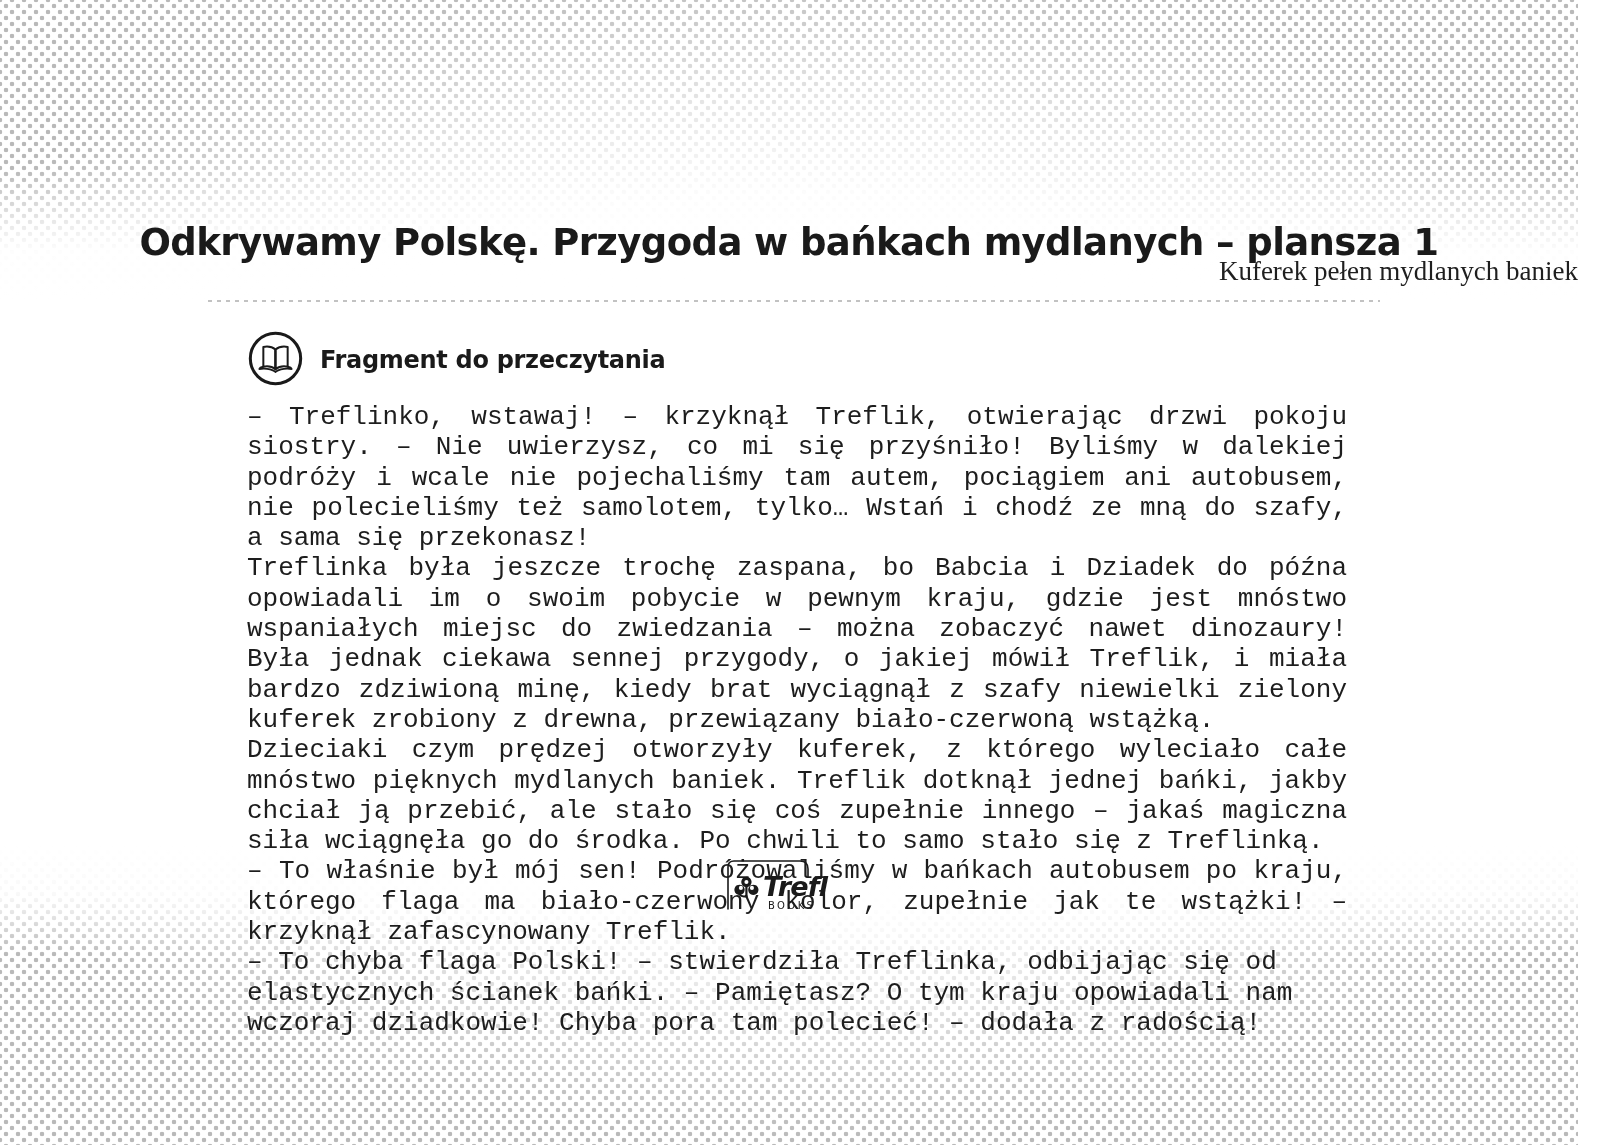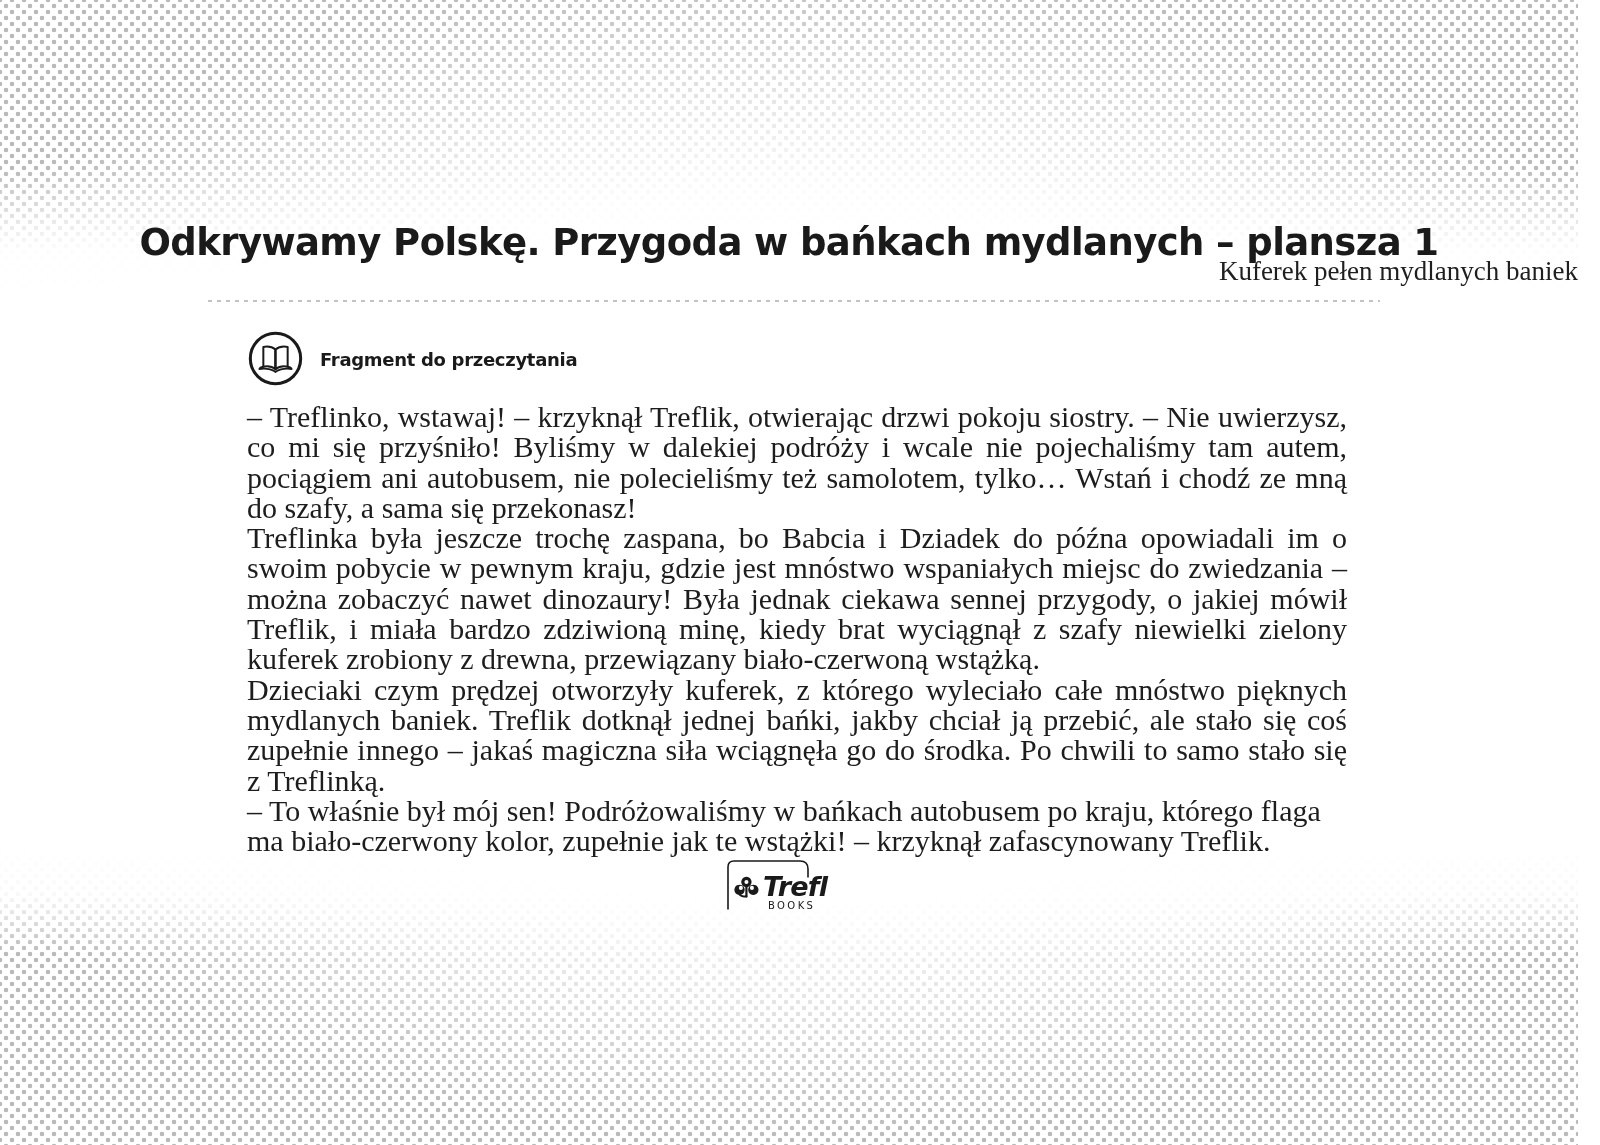--- a/index.html
+++ b/index.html
@@ -126,34 +126,34 @@
     gap: 16px;
   }
   .book-badge {
     width: 57px;
     height: 57px;
     flex: 0 0 57px;
   }
   .section-title {
     font-family: "DejaVu Sans", sans-serif;
     font-weight: bold;
-    font-size: 18px;
+    font-size: 24px;
     letter-spacing: -0.3px;
     color: #1a1a1a;
     position: relative;
     top: 1px;
   }
 
   .story {
     position: absolute;
     left: 247px;
     top: 402px;
     width: 1100px;
-    font-family: Liberation Serif, serif;
-    font-size: 30px;
+    font-family: Liberation Mono, monospace;
+    font-size: 26px;
     line-height: 30.3px;
     color: #1d1d1d;
     text-align: justify;
     text-justify: inter-word;
     hyphens: manual;
   }
   .story p {
     margin: 0;
   }
   .story p:last-child {
@@ -199,20 +199,21 @@
         </svg>
       </span>
       <span class="section-title">Fragment do przeczytania</span>
     </div>
 
     <div class="story">
       <p>– Treflinko, wstawaj! – krzyknął Treflik, otwierając drzwi pokoju siostry. – Nie uwierzysz, co mi się przyśniło! Byliśmy w dalekiej podróży i wcale nie pojechaliśmy tam autem, pociągiem ani autobusem, nie polecieliśmy też samolotem, tylko… Wstań i chodź ze mną do szafy, a sama się przekonasz!</p>
       <p>Treflinka była jeszcze trochę zaspana, bo Babcia i Dziadek do późna opowiadali im o swoim pobycie w pewnym kraju, gdzie jest mnóstwo wspaniałych miejsc do zwiedzania – można zobaczyć nawet dinozaury! Była jednak ciekawa sennej przygody, o jakiej mówił Treflik, i miała bardzo zdziwioną minę, kiedy brat wyciągnął z szafy nie­wielki zielony kuferek zrobiony z drewna, przewiązany biało-czerwoną wstążką.</p>
       <p>Dzieciaki czym prędzej otworzyły kuferek, z którego wyleciało całe mnóstwo pięknych mydlanych baniek. Treflik dotknął jednej bańki, jakby chciał ją przebić, ale stało się coś zupełnie innego – jakaś magiczna siła wciągnęła go do środka. Po chwili to samo stało się z Treflinką.</p>
       <p> – To właśnie był mój sen! Podróżowaliśmy w bańkach autobusem po kraju, którego flaga ma biało-czerwony ko­lor, zupełnie jak te wstążki! – krzyknął zafascynowany Treflik.</p>
+      <p>– To chyba flaga Polski! – stwierdziła Treflinka, odbijając się od elastycznych ścianek bańki. – Pamiętasz? O tym kraju opowiadali nam wczoraj dziadkowie! Chyba pora tam polecieć! – dodała z radością!</p>
     </div>
 
     <div class="logo">
       <svg viewBox="0 0 118 66" width="118" height="66" aria-hidden="true">
         <path d="M16 58 L16 16 Q16 10 22 10 L88 10 Q96 10 96 18 L96 26" fill="none" stroke="#1a1a1a" stroke-width="1.6" stroke-linecap="round"></path>
         <g transform="translate(22,24) scale(0.92)">
           <path d="M13.5 2.0 a5.6 5.6 0 1 0 0.01 0 Z" fill="#1a1a1a"></path>
           <path d="M6.0 10.5 a5.6 5.6 0 1 0 0.01 0 Z" fill="#1a1a1a"></path>
           <path d="M21.0 10.5 a5.6 5.6 0 1 0 0.01 0 Z" fill="#1a1a1a"></path>
           <path d="M13.5 12.5 L13.5 23.5" stroke="#1a1a1a" stroke-width="2.4" fill="none" stroke-linecap="round"></path>

